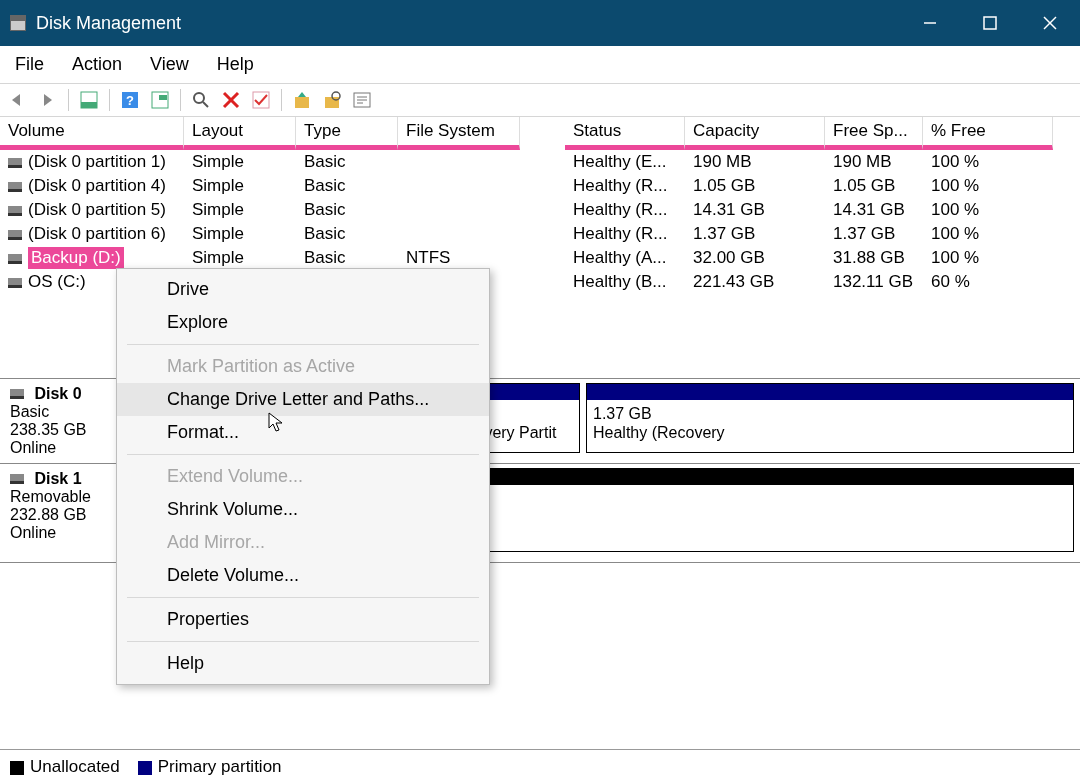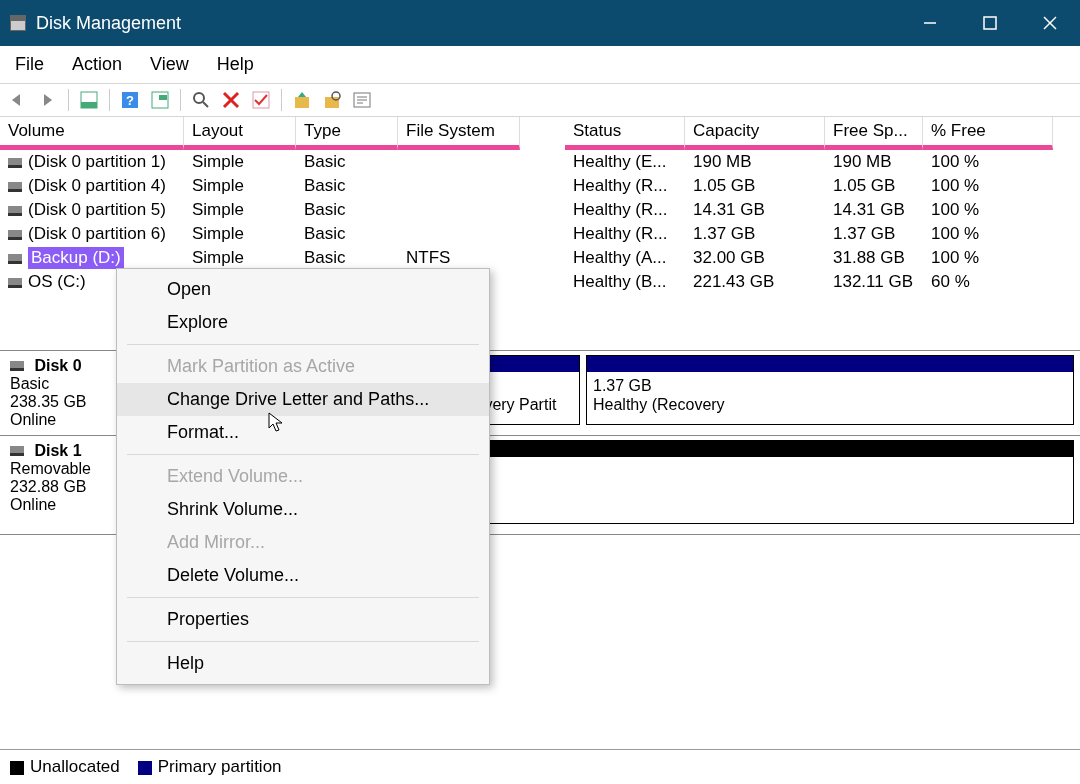--- a/index.html
+++ b/index.html
@@ -17,26 +17,26 @@
 
   
   .vol-table { width: 100%; font-size: 17px; }
   .vol-head { display: flex; background: #fff; }
   .vol-head .col { border-right: 1px solid #ddd; border-bottom: 5px solid #ec4899; padding: 4px 8px; }
   .vol-head .col:first-child { border-left:none; }
   .vol-row { display: flex; padding: 1px 0; }
   .vol-row .col { padding: 1px 8px; white-space: nowrap; overflow: hidden; }
   .vol-row .icon { display:inline-block; width:14px; height:10px; background:#888; vertical-align:middle; margin-right:6px; position:relative; }
   .vol-row .icon::before { content:""; position:absolute; left:0; right:0; bottom:0; height:3px; background:#333; }
-  .selected { background:#8b5cf6; color:#fff; padding:16px 3px; }
+  .selected { background:#ec4899; color:#fff; padding:16px 3px; }
   .cW1 { width:184px; } .cW2 { width:112px; } .cW3 { width:102px; } .cW4 { width:122px; }
   .cW5 { width:120px;margin-left:45px; } .cW6 { width:140px; } .cW7 { width:98px; } .cW8 { width:130px; }
 
   
-  .graph-panel { border-top: 1px solid #888; margin-top: 56px; position:relative; overflow-x:auto; }
+  .graph-panel { border-top: 1px solid #888; margin-top: 84px; position:relative; overflow-x:auto; }
   .disk-row { display:flex; border-bottom:1px solid #888; }
   .disk-info { width:160px; padding:6px 10px; border-right:1px solid #888; font-size:16px; }
   .disk-info .dname { font-weight:bold; }
   .disk-parts { display:flex; flex:1; gap:6px; padding:4px 6px 10px 6px; }
   .part { border:1px solid #000; display:flex; flex-direction:column; min-width:30px; overflow:hidden; }
   .part .pbar { height:16px; background:#000080; }
   .part .ptxt { padding:4px 6px; font-size:16px; line-height:1.2; }
   .part .pbar.black { background:#000; }
   .part.hatched { background: repeating-linear-gradient(45deg, #fff, #fff 4px, #ccc 4px, #ccc 8px); }
 
@@ -281,21 +281,21 @@
     </div>
   </div>
 </div>
 
 <div class="legend-bar">
   <span><span class="swatch" style="background:#000"></span><span>Unallocated</span></span>
   <span><span class="swatch" style="background:#000080"></span><span>Primary partition</span></span>
 </div>
 
 <div class="ctx">
-  <div class="item">Open</div>
+  <div class="item">Drive</div>
   <div class="item">Explore</div>
   <div class="divider"></div>
   <div class="item disabled">Mark Partition as Active</div>
   <div class="item hover">Change Drive Letter and Paths...</div>
   <div class="item">Format...</div>
   <div class="divider"></div>
   <div class="item disabled">Extend Volume...</div>
   <div class="item">Shrink Volume...</div>
   <div class="item disabled">Add Mirror...</div>
   <div class="item">Delete Volume...</div>

